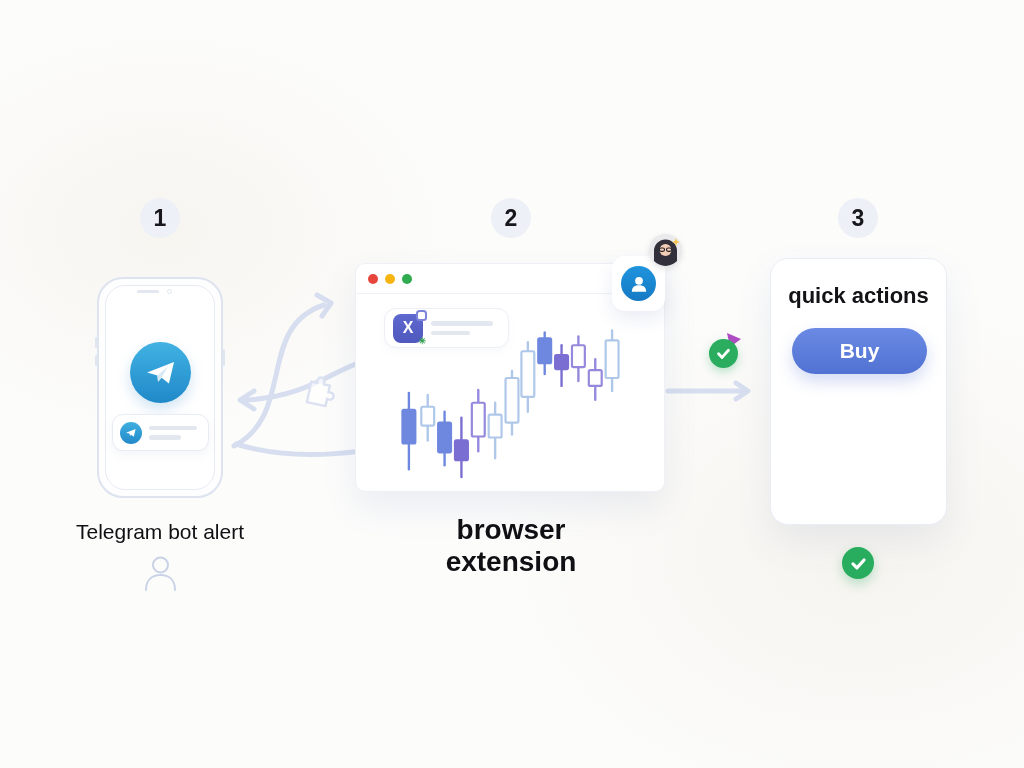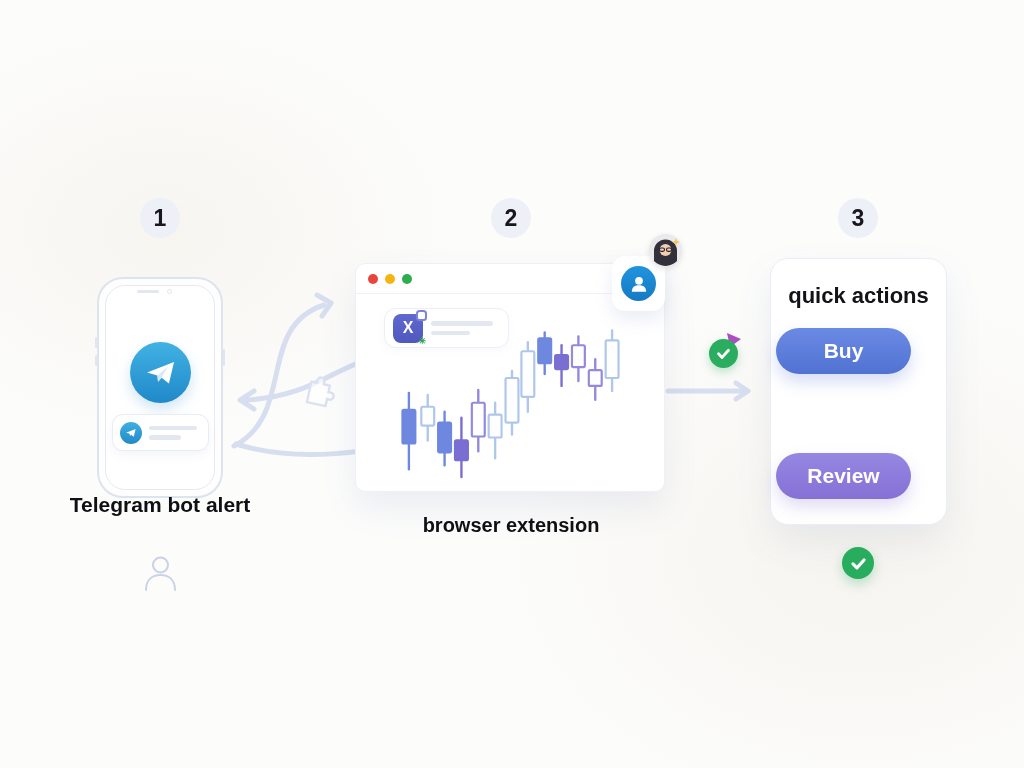--- a/index.html
+++ b/index.html
@@ -97,40 +97,40 @@
 
   
   .panel {
     left:770px; top:258px; width:177px; height:267px;
     background:#ffffff; border:1px solid #e9edf6; border-radius:18px;
     box-shadow:0 16px 36px rgba(90,110,170,0.10); z-index:3;
   }
   .panel-title { position:absolute; top:24px; left:0; right:0; text-align:center;
     font-size:22px; font-weight:700; color:#121217; }
   .btn {
-    position:absolute; left:5px; width:135px; height:46px; border-radius:23px;
+    position:absolute; left:21px; width:135px; height:46px; border-radius:23px;
     display:flex; align-items:center; justify-content:center;
     font-size:21px; cursor:pointer; border:none;
     font-family:"Liberation Sans", sans-serif;
   }
   .btn-buy { top:69px; background:linear-gradient(180deg,#6a8ae4,#5272d3);
     color:#ffffff; font-weight:600; box-shadow:0 8px 16px rgba(90,120,215,0.25); }
   .btn-sell { top:131px; background:#ffffff; border:1.5px solid #b1ace3; color:#17171c; font-weight:500; }
   .btn-review { top:194px; background:linear-gradient(180deg,#9687e2,#8571d5);
     color:#ffffff; font-weight:600; box-shadow:0 8px 16px rgba(140,120,215,0.25); }
 
   .check-circle { border-radius:50%; display:flex; align-items:center; justify-content:center; z-index:5; }
   .check-mid { left:709px; top:339px; width:29px; height:29px; background:#2bad5f; box-shadow:0 4px 10px rgba(40,170,95,0.3); }
   .check-done { left:842px; top:547px; width:32px; height:32px; background:#28ac5d; box-shadow:0 5px 12px rgba(40,170,95,0.3); }
 
   
-  .caption1 { left:20px; top:493px; width:280px; text-align:center;
-    font-size:21px; font-weight:700; color:#101014; z-index:4; }
+  .caption1 { left:20px; top:520px; width:280px; text-align:center;
+    font-size:21px; font-weight:400; color:#101014; z-index:4; }
   .caption2a { left:391px; top:514px; width:240px; text-align:center;
-    font-size:20px; font-weight:700; color:#101014; z-index:4; }
+    font-size:28px; font-weight:700; color:#101014; z-index:4; }
   .caption2b { left:391px; top:545px; width:240px; text-align:center;
     font-size:19px; font-weight:400; color:#16161b; z-index:4; }
 
   .flow-svg { left:0; top:0; width:1024px; height:768px; z-index:1; pointer-events:none; }
   .over-svg { left:0; top:0; width:1024px; height:768px; z-index:4; pointer-events:none; }
 </style>
 </head>
 <body>
 
 <div id="stage">
@@ -278,21 +278,20 @@
     <path d="M727 333 L741 339 L730 347 Z" fill="#b14cc4"></path>
   </svg>
 
   <div class="abs badge" style="left:838px; top:198px;">
     <span>3</span>
   </div>
 
   <div class="abs panel">
     <div class="panel-title">quick actions</div>
     <button class="btn btn-buy">Buy</button>
-    <button class="btn btn-review">Review</button>
   </div>
 
   <div class="abs check-circle check-done">
     <svg width="19" height="19" viewBox="0 0 24 24">
       <path d="M5 12.5 L10 17.5 L19 7.5" fill="none" stroke="#ffffff" stroke-width="4" stroke-linecap="round" stroke-linejoin="round"></path>
     </svg>
   </div>
 
 </div>
 

